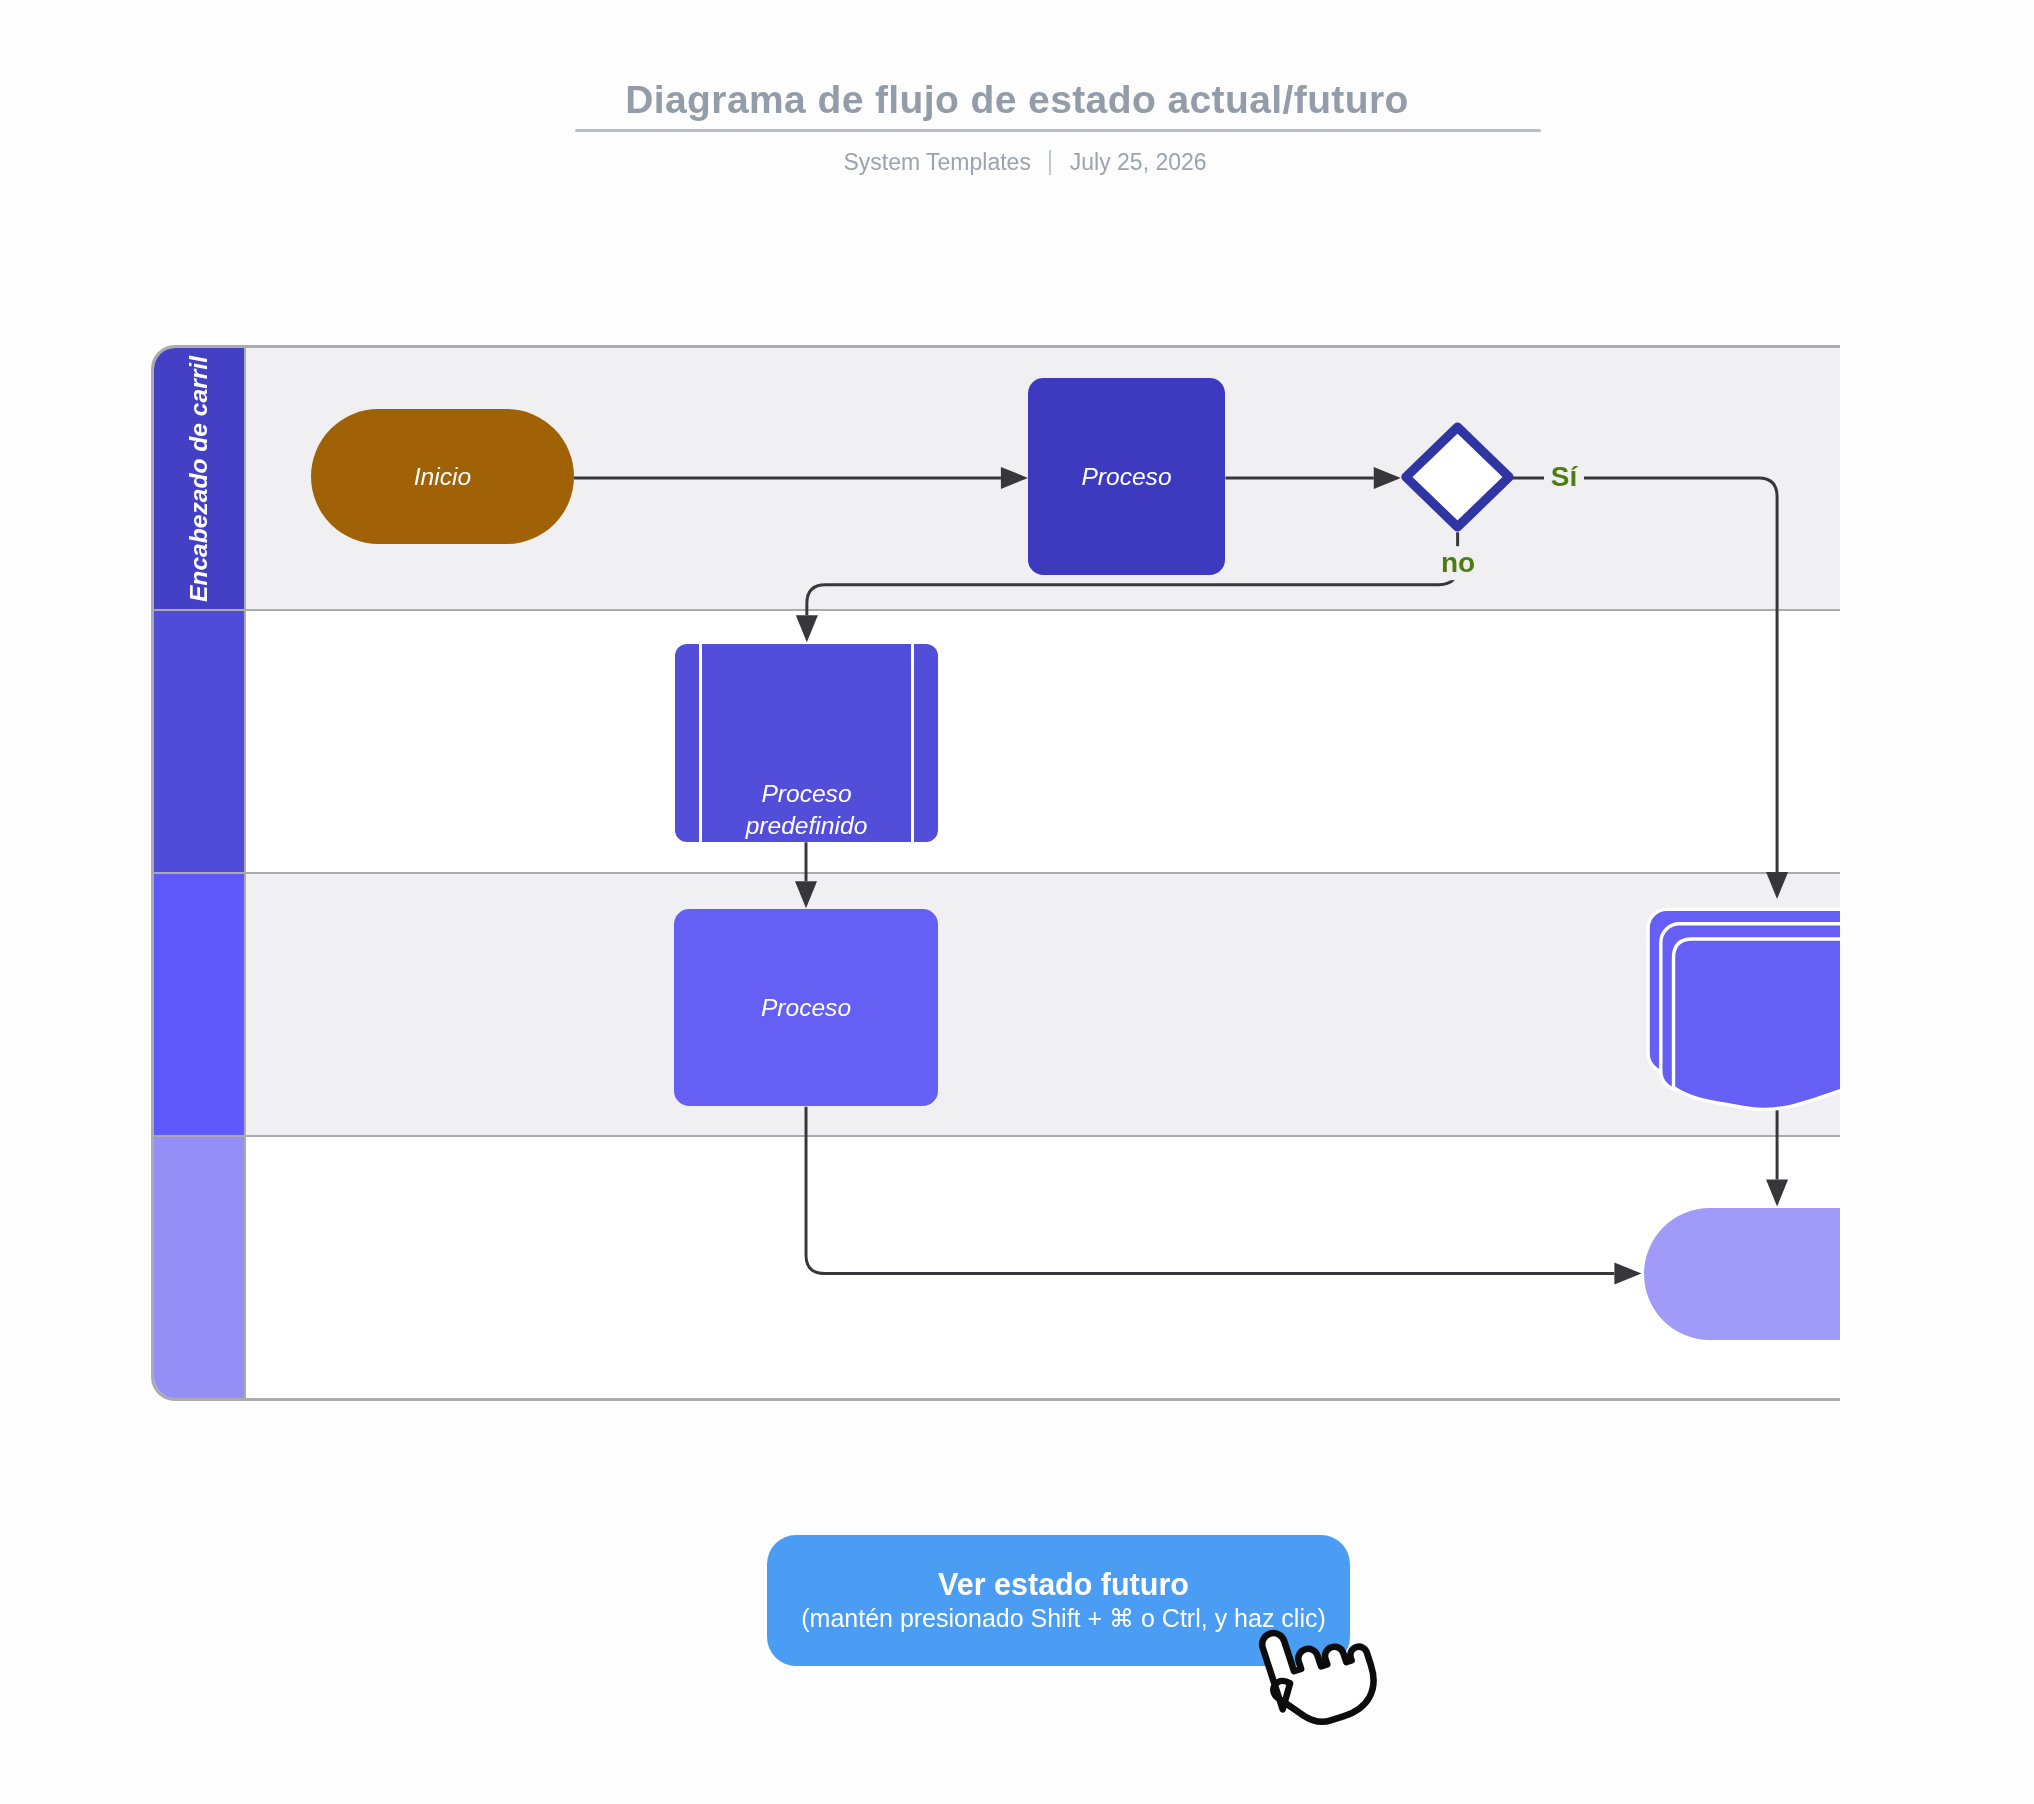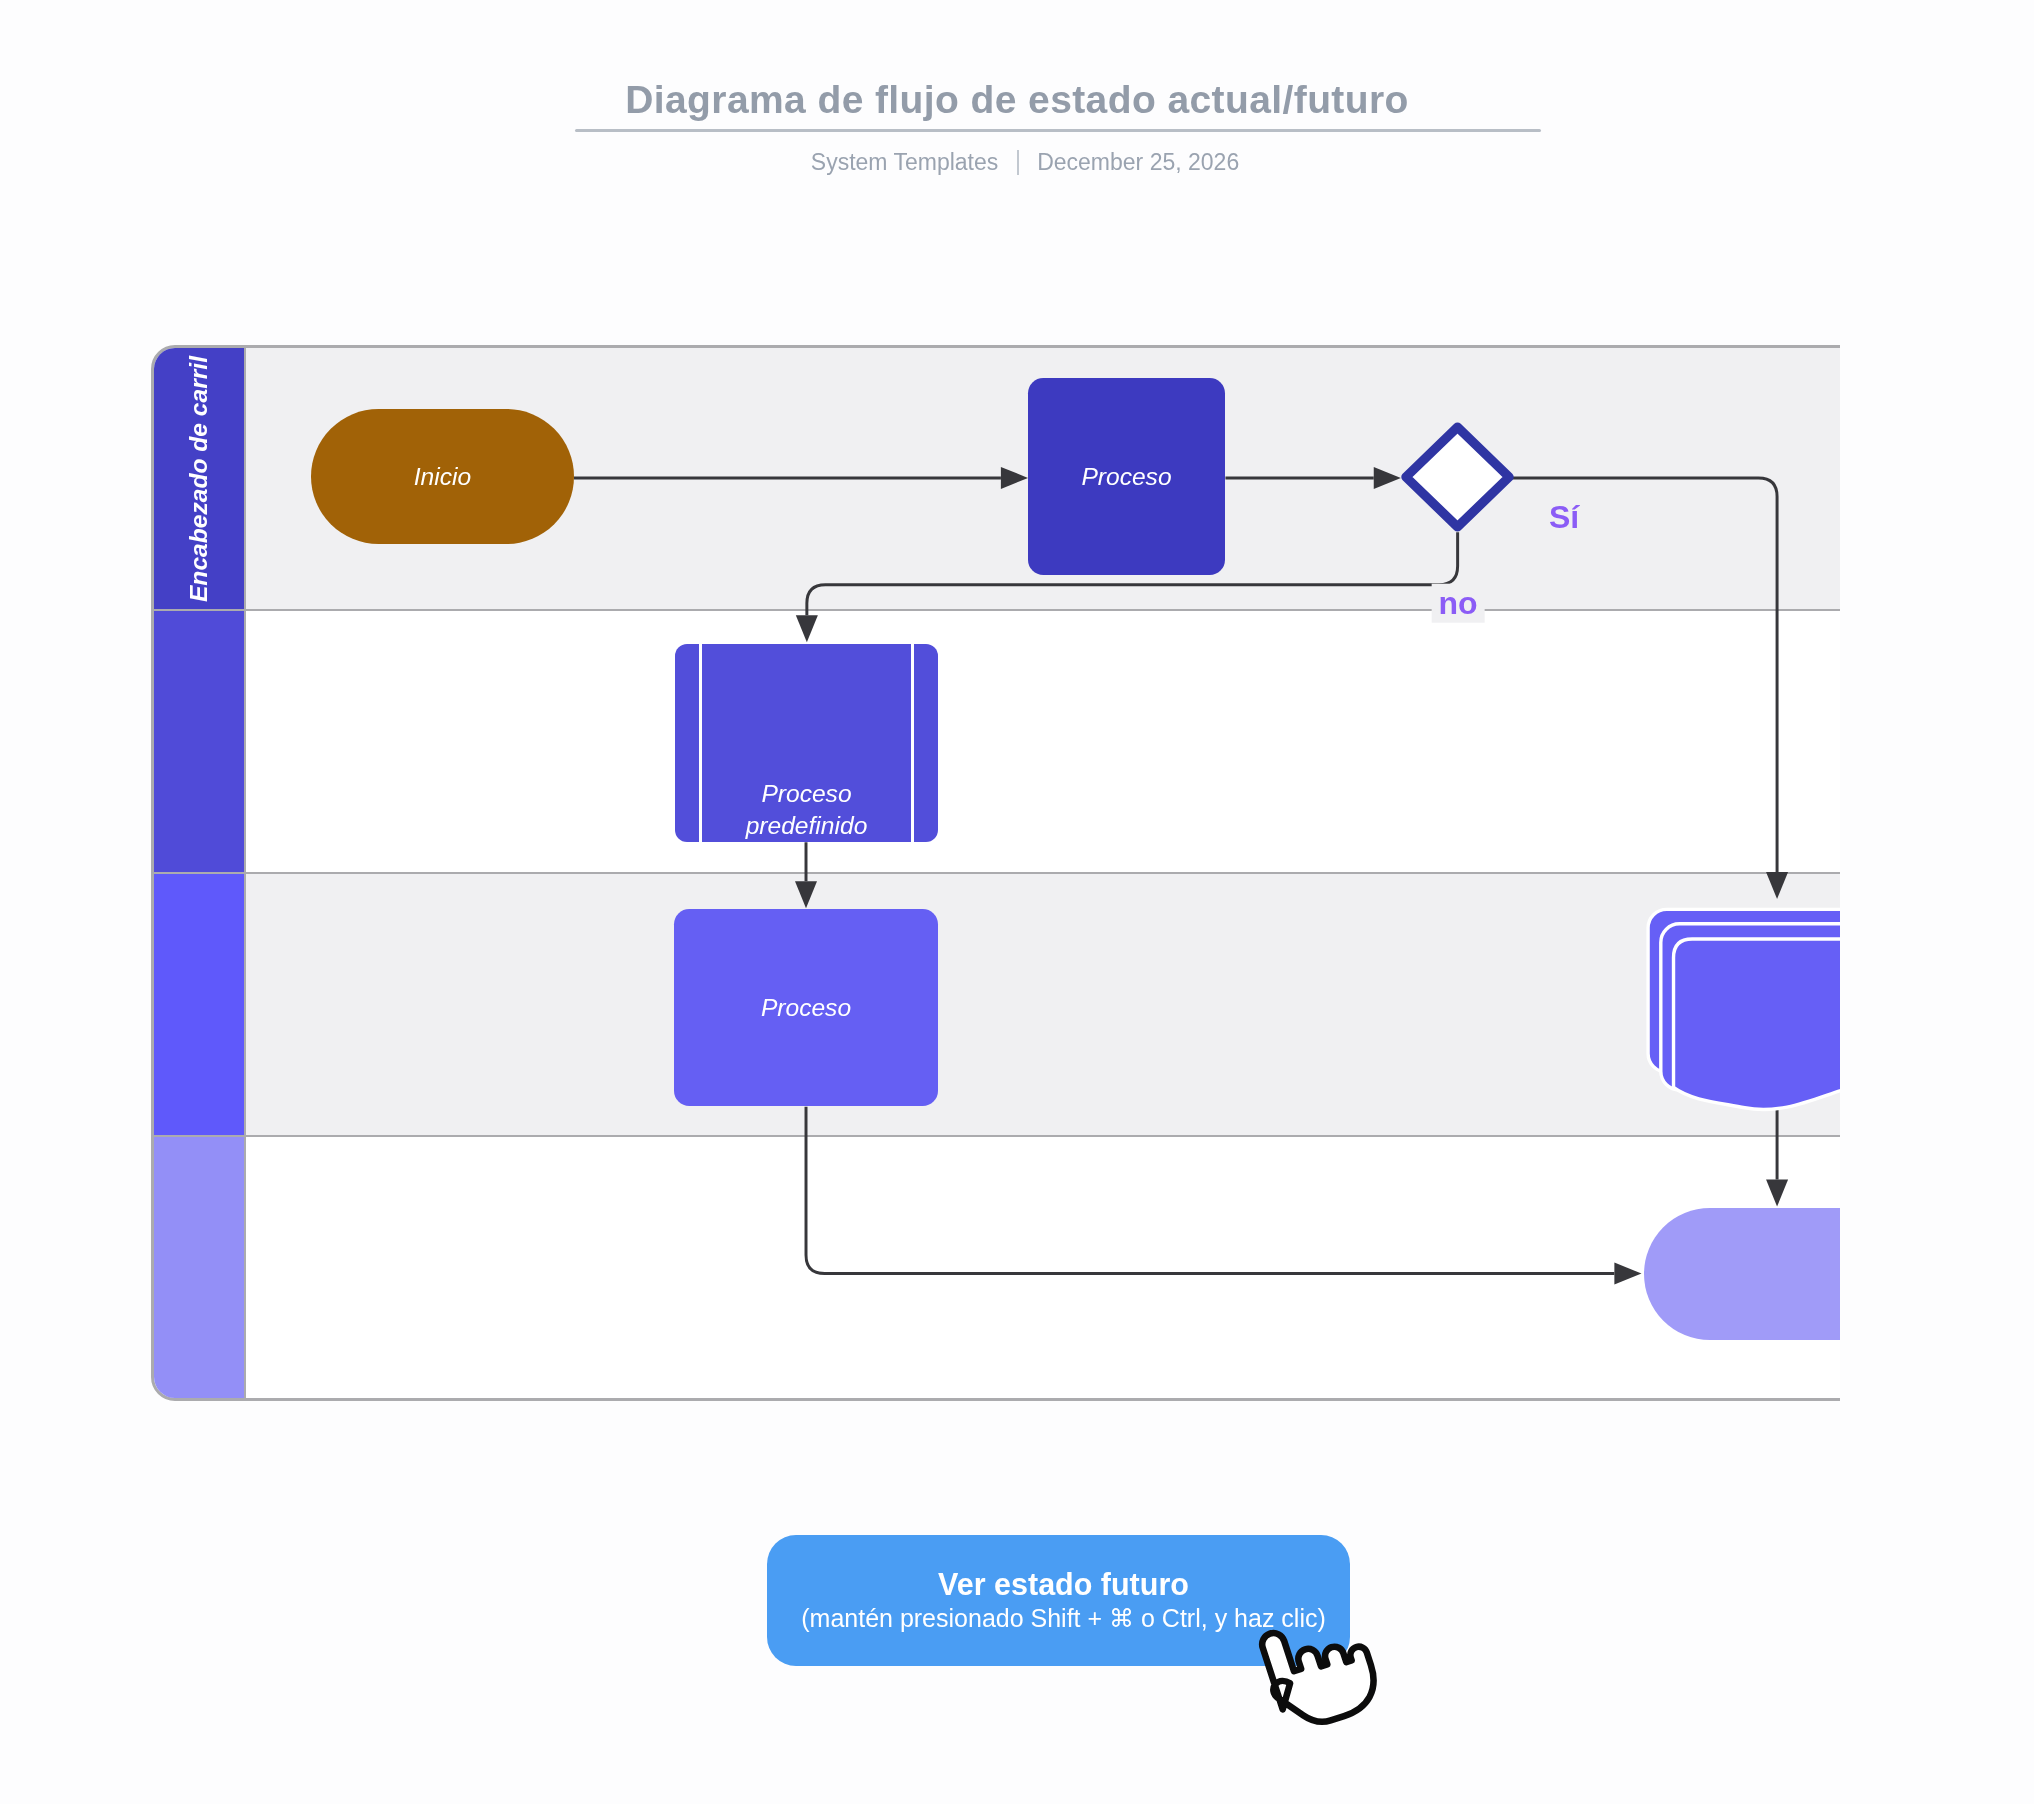--- a/index.html
+++ b/index.html
@@ -58,21 +58,21 @@
   .stripe-left  { left:24px; }
   .stripe-right { right:24px; }
   .svg-abs { position:absolute; }
   .decision-svg  { left:1400px; top:421px; }
   .multidoc-svg  { left:1643px; top:899px; }
   .connectors    { left:0; top:0; pointer-events:none; }
   
   .branch-label {
     position:absolute; transform:translate(-50%,-50%);
     background:#f0f0f2; padding:0.8px 6.8px;
-    font-size:32px; font-weight:bold; color:#8b5cf6; font-style:normal;margin-top:40px;
+    font-size:28px; font-weight:bold; color:#4d7c0f; font-style:normal;
   }
   .label-yes { left:1564px; top:477px; }
   .label-no  { left:1458px; top:563px; }
   
   .cta-button {
     position:absolute; left:767px; top:1535px; width:583px; height:131px;
     border:none; border-radius:29px; cursor:pointer;
     display:flex; flex-direction:column; align-items:center; justify-content:center;
     gap:3.4px; color:#fff; font-family:inherit;padding-left:10px;
   }
@@ -83,21 +83,21 @@
 </head>
 <body>
 
 <div class="page">
 
   <div class="page-title">Diagrama de flujo de estado actual/futuro</div>
   <div class="title-underline"></div>
   <div class="subtitle-row">
     <span>System Templates</span>
     <span class="subtitle-bar"></span>
-    <span>December 25, 2026</span>
+    <span>July 25, 2026</span>
   </div>
 
   <div class="swimlane">
     <div class="lane">
       <div class="lane-strip" style="background-color: rgb(68, 64, 198);">
         <div class="lane-header-label">Encabezado de carril</div>
       </div>
       <div class="lane-body" style="background-color: rgb(240, 240, 242);"></div>
     </div>
     <div class="lane">

